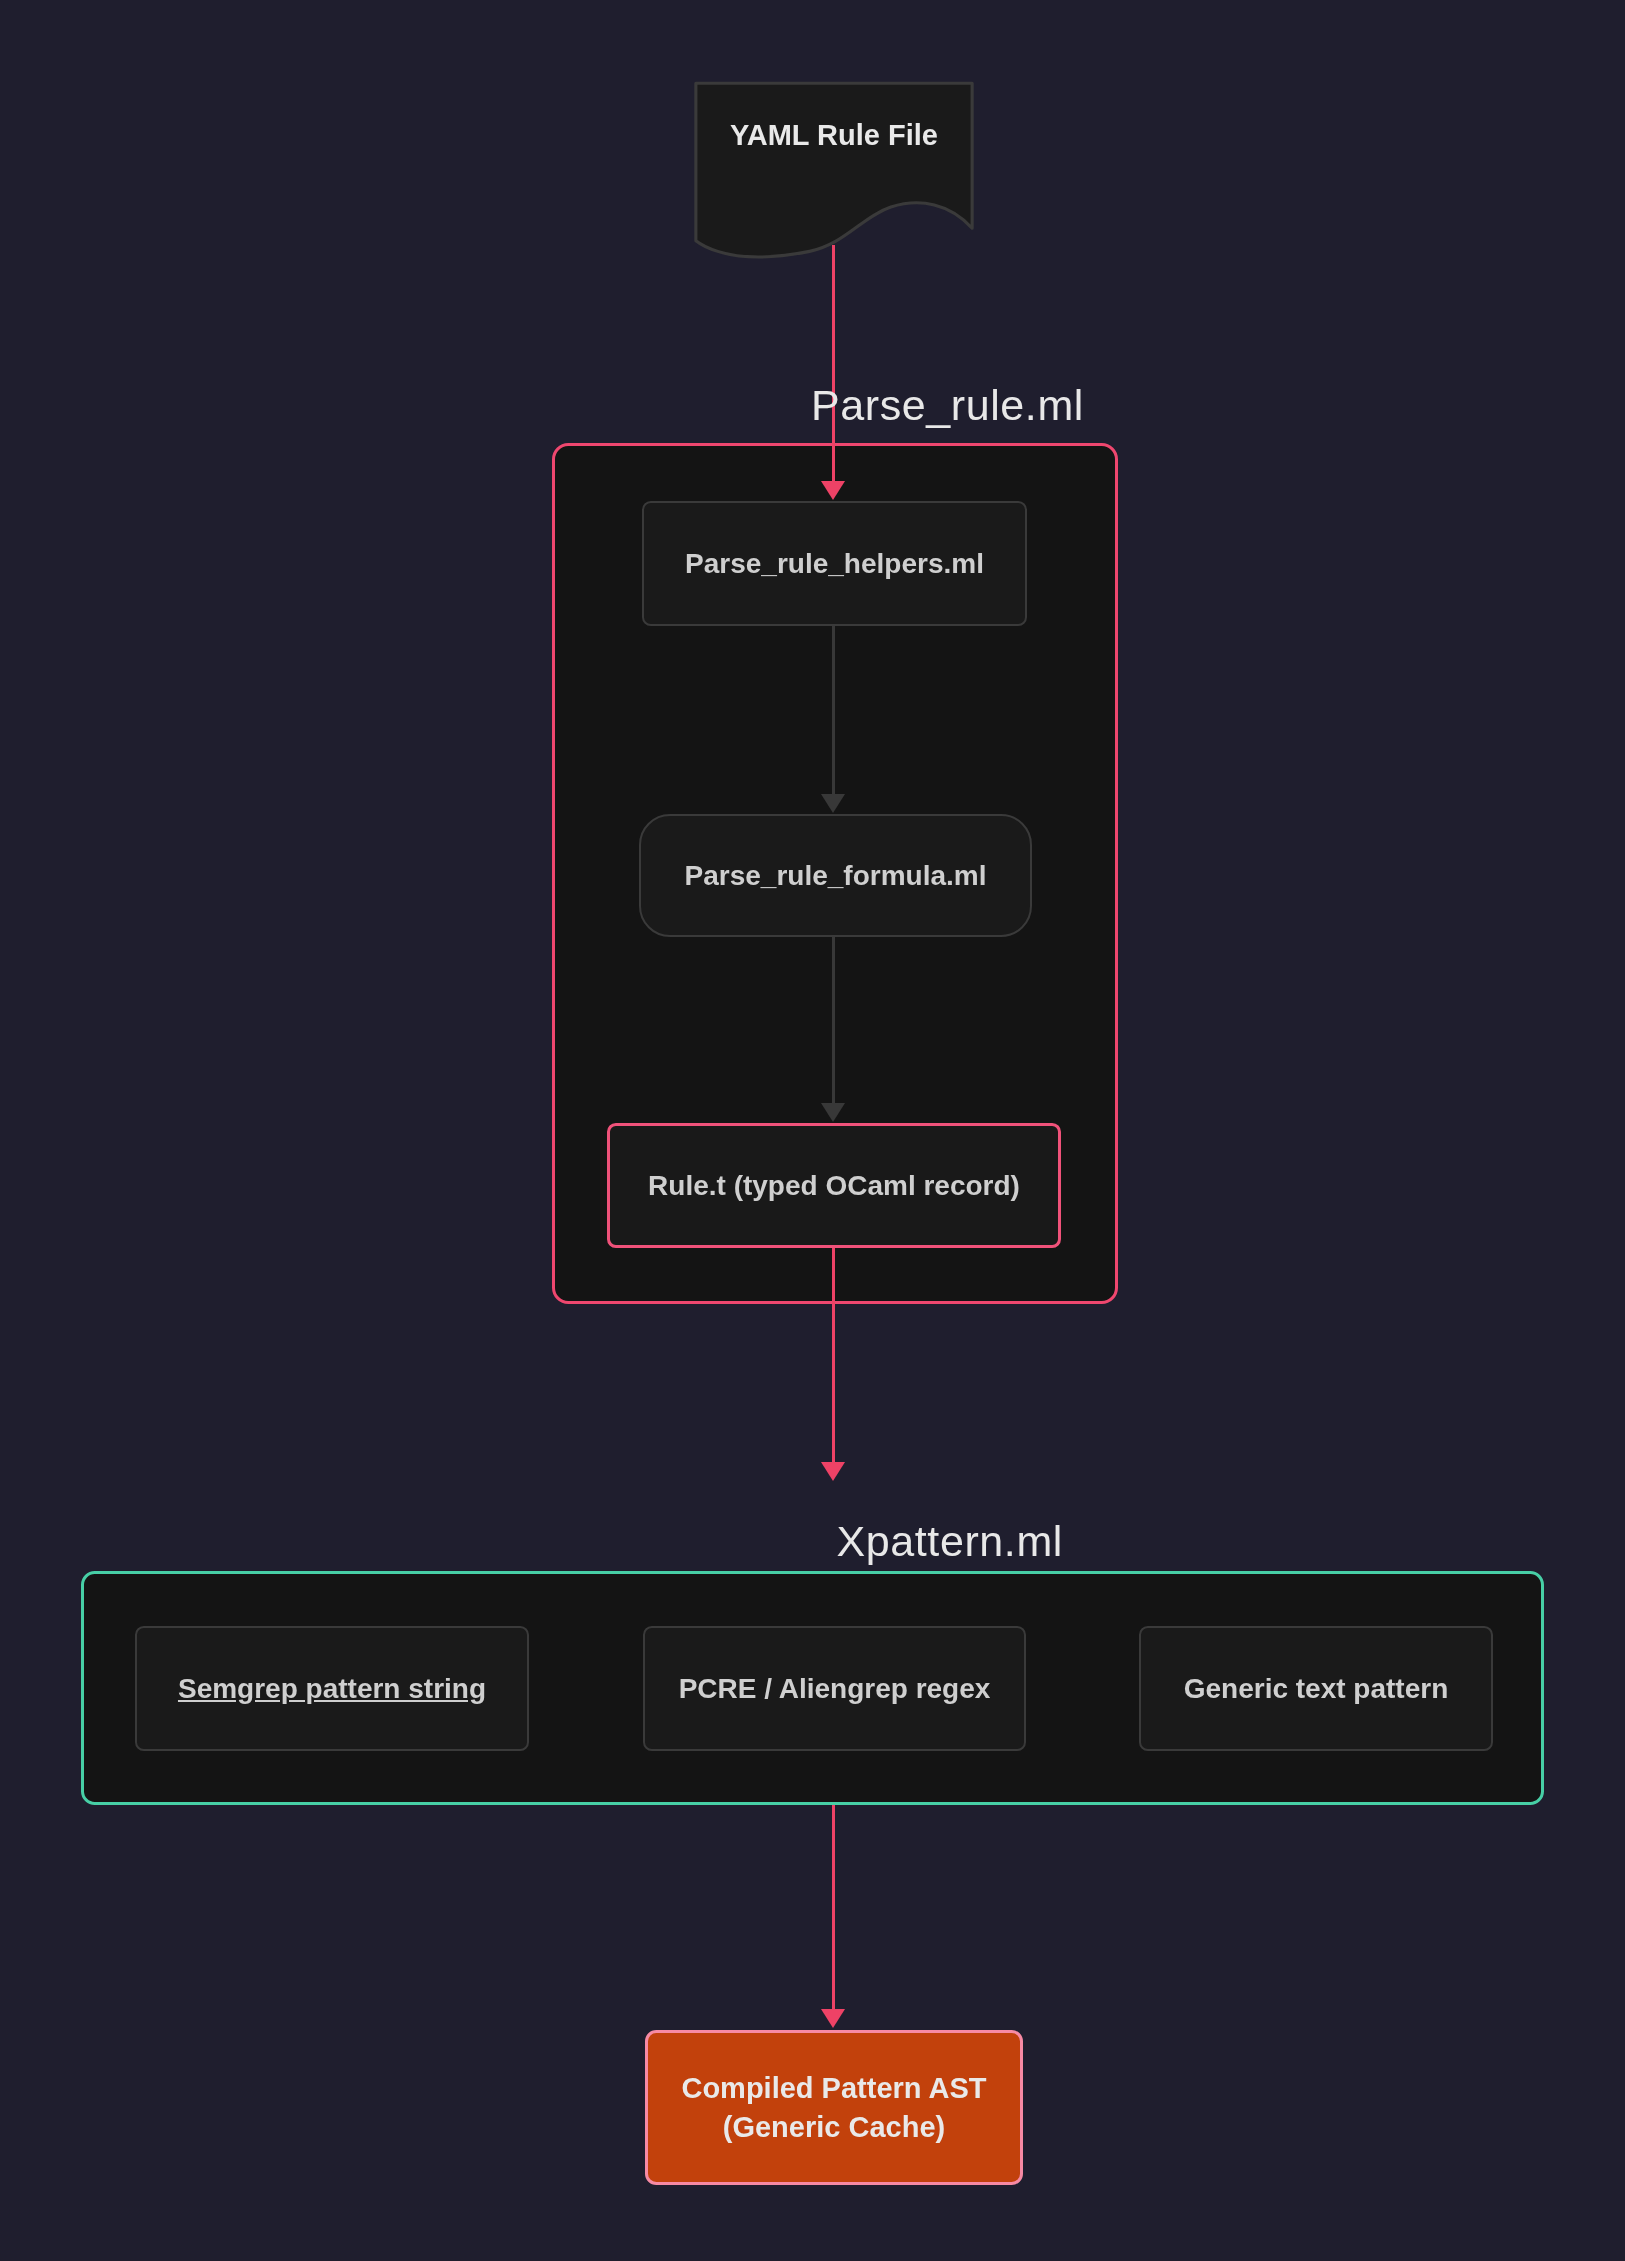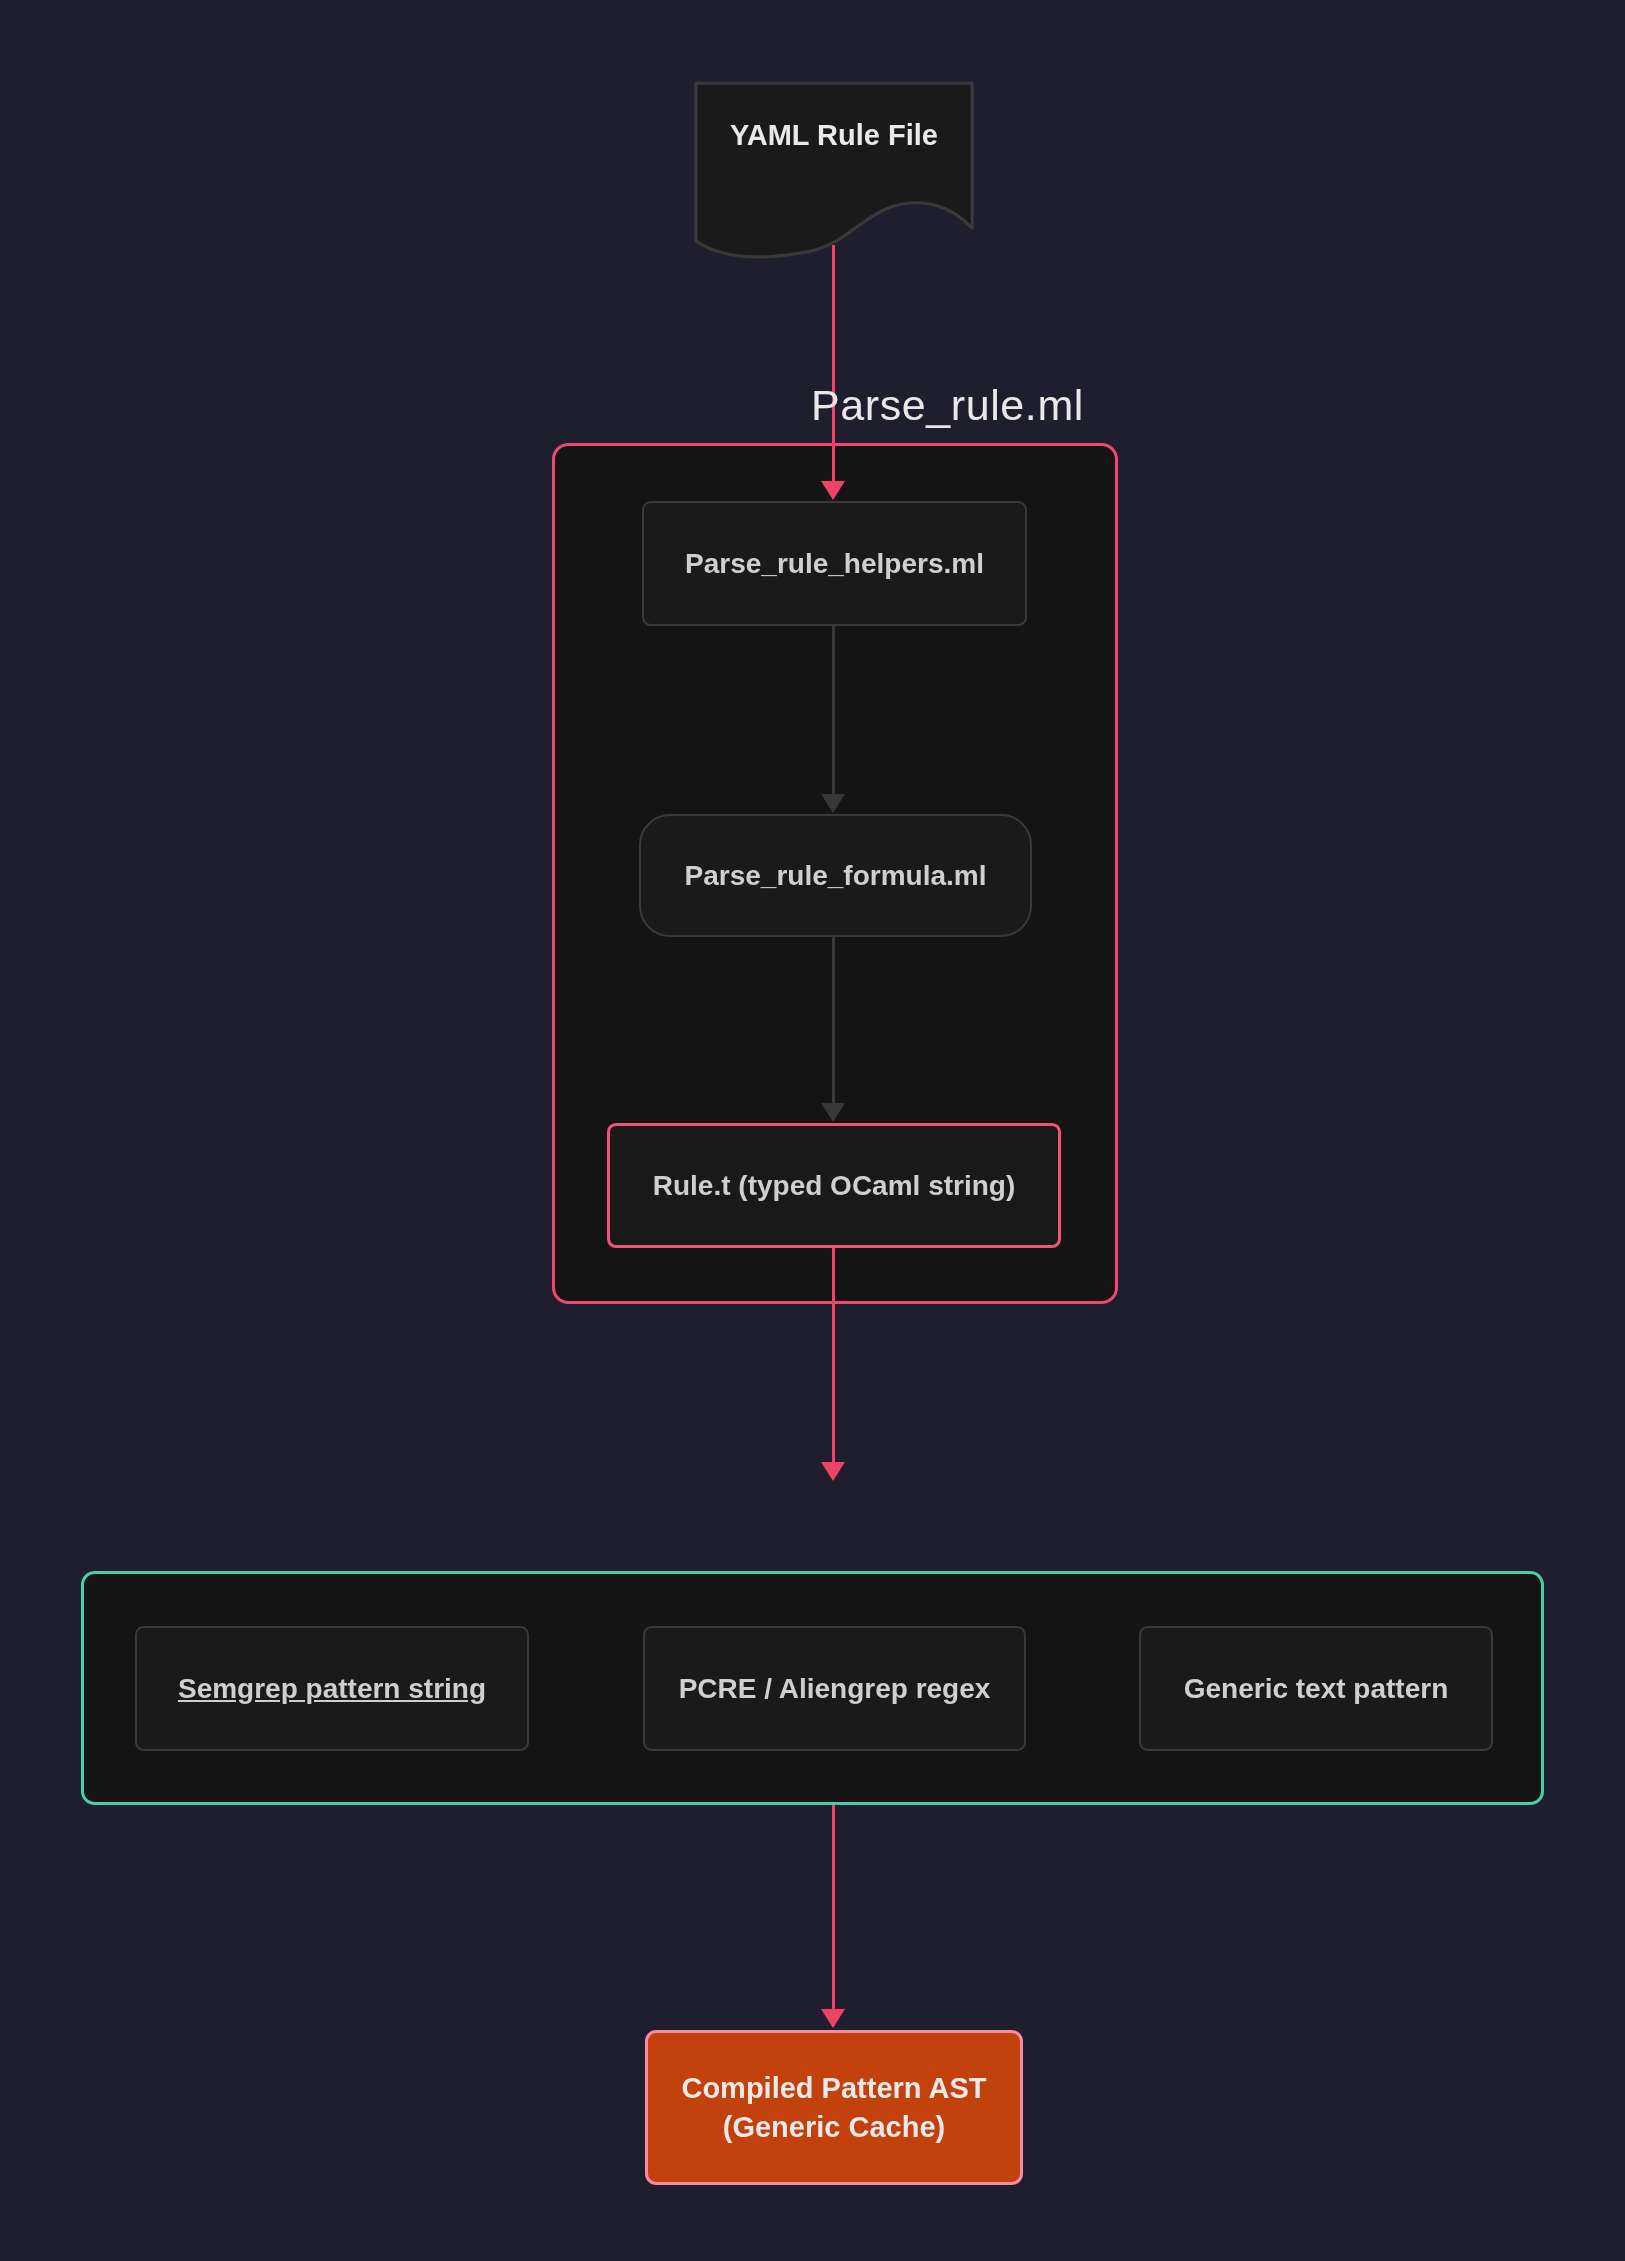--- a/index.html
+++ b/index.html
@@ -114,21 +114,21 @@
 
   <div class="node" style="left:642px; top:501px; width:385px; height:125px;">
     <span>Parse_rule_helpers.ml</span>
   </div>
 
   <div class="node" style="left:639px; top:814px; width:393px; height:123px;border-radius:31px;">
     <span>Parse_rule_formula.ml</span>
   </div>
 
   <div class="node pink-border" style="left:607px; top:1123px; width:454px; height:125px;">
-    <span>Rule.t (typed OCaml string)</span>
+    <span>Rule.t (typed OCaml record)</span>
   </div>
 
   <div class="group-box teal-group" style="left:81px; top:1571px; width:1463px; height:234px;"></div>
 
   <div class="node" style="left:135px; top:1626px; width:394px; height:125px;text-decoration:underline;">
     <span>Semgrep pattern string</span>
   </div>
 
   <div class="node" style="left:643px; top:1626px; width:383px; height:125px;">
     <span>PCRE / Aliengrep regex</span>
@@ -163,15 +163,16 @@
     <div class="head"></div>
   </div>
 
   <div class="arrow pink" style="left:821px; top:1805px; height:223px;">
     <div class="stem"></div>
     <div class="head"></div>
   </div>
 
   <div class="group-title" style="left:583px; top:380px; width:501px;">Parse_rule.ml</div>
 
+  <div class="group-title" style="left:562px; top:1516px; width:501px;">Xpattern.ml</div>
 
 </div>
 
 
 </body></html>

